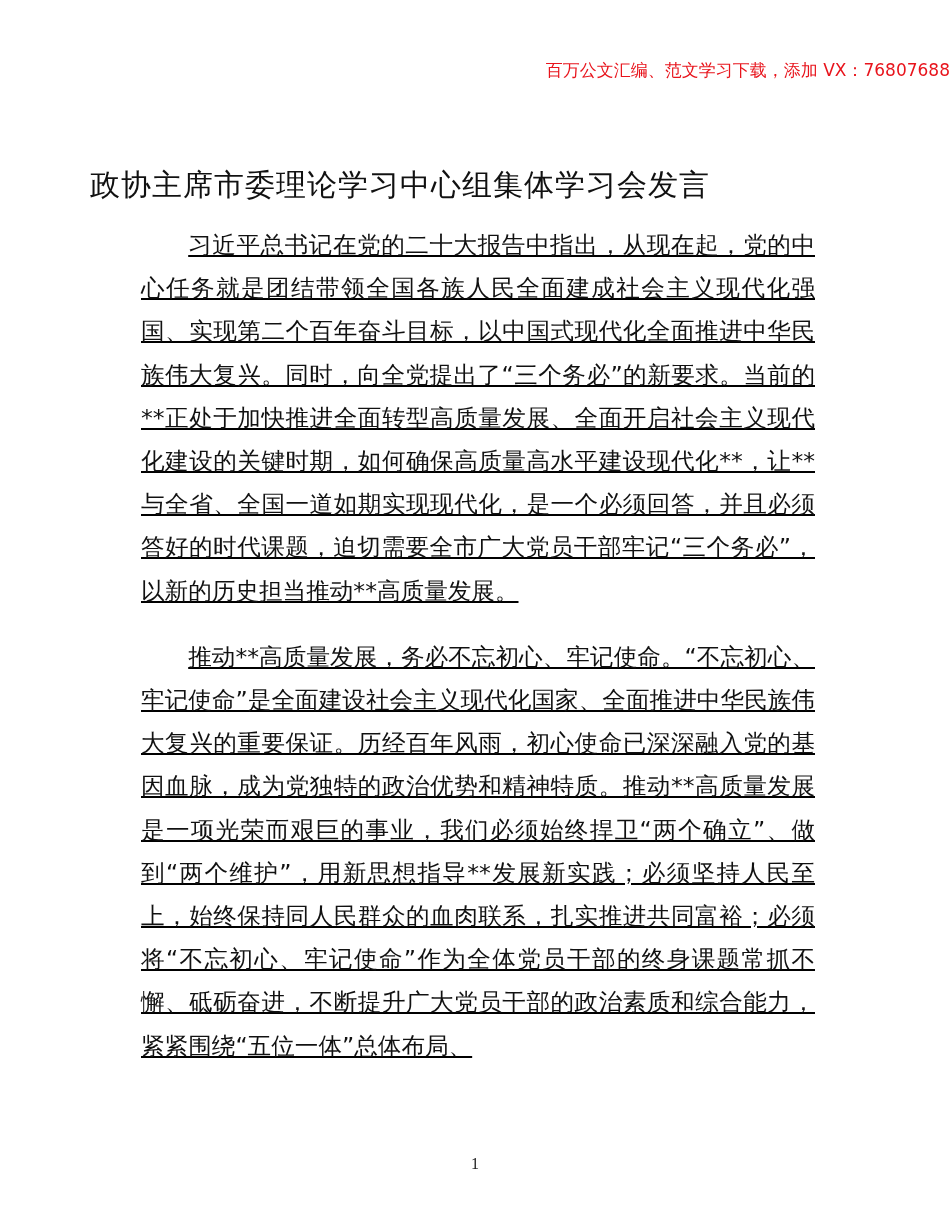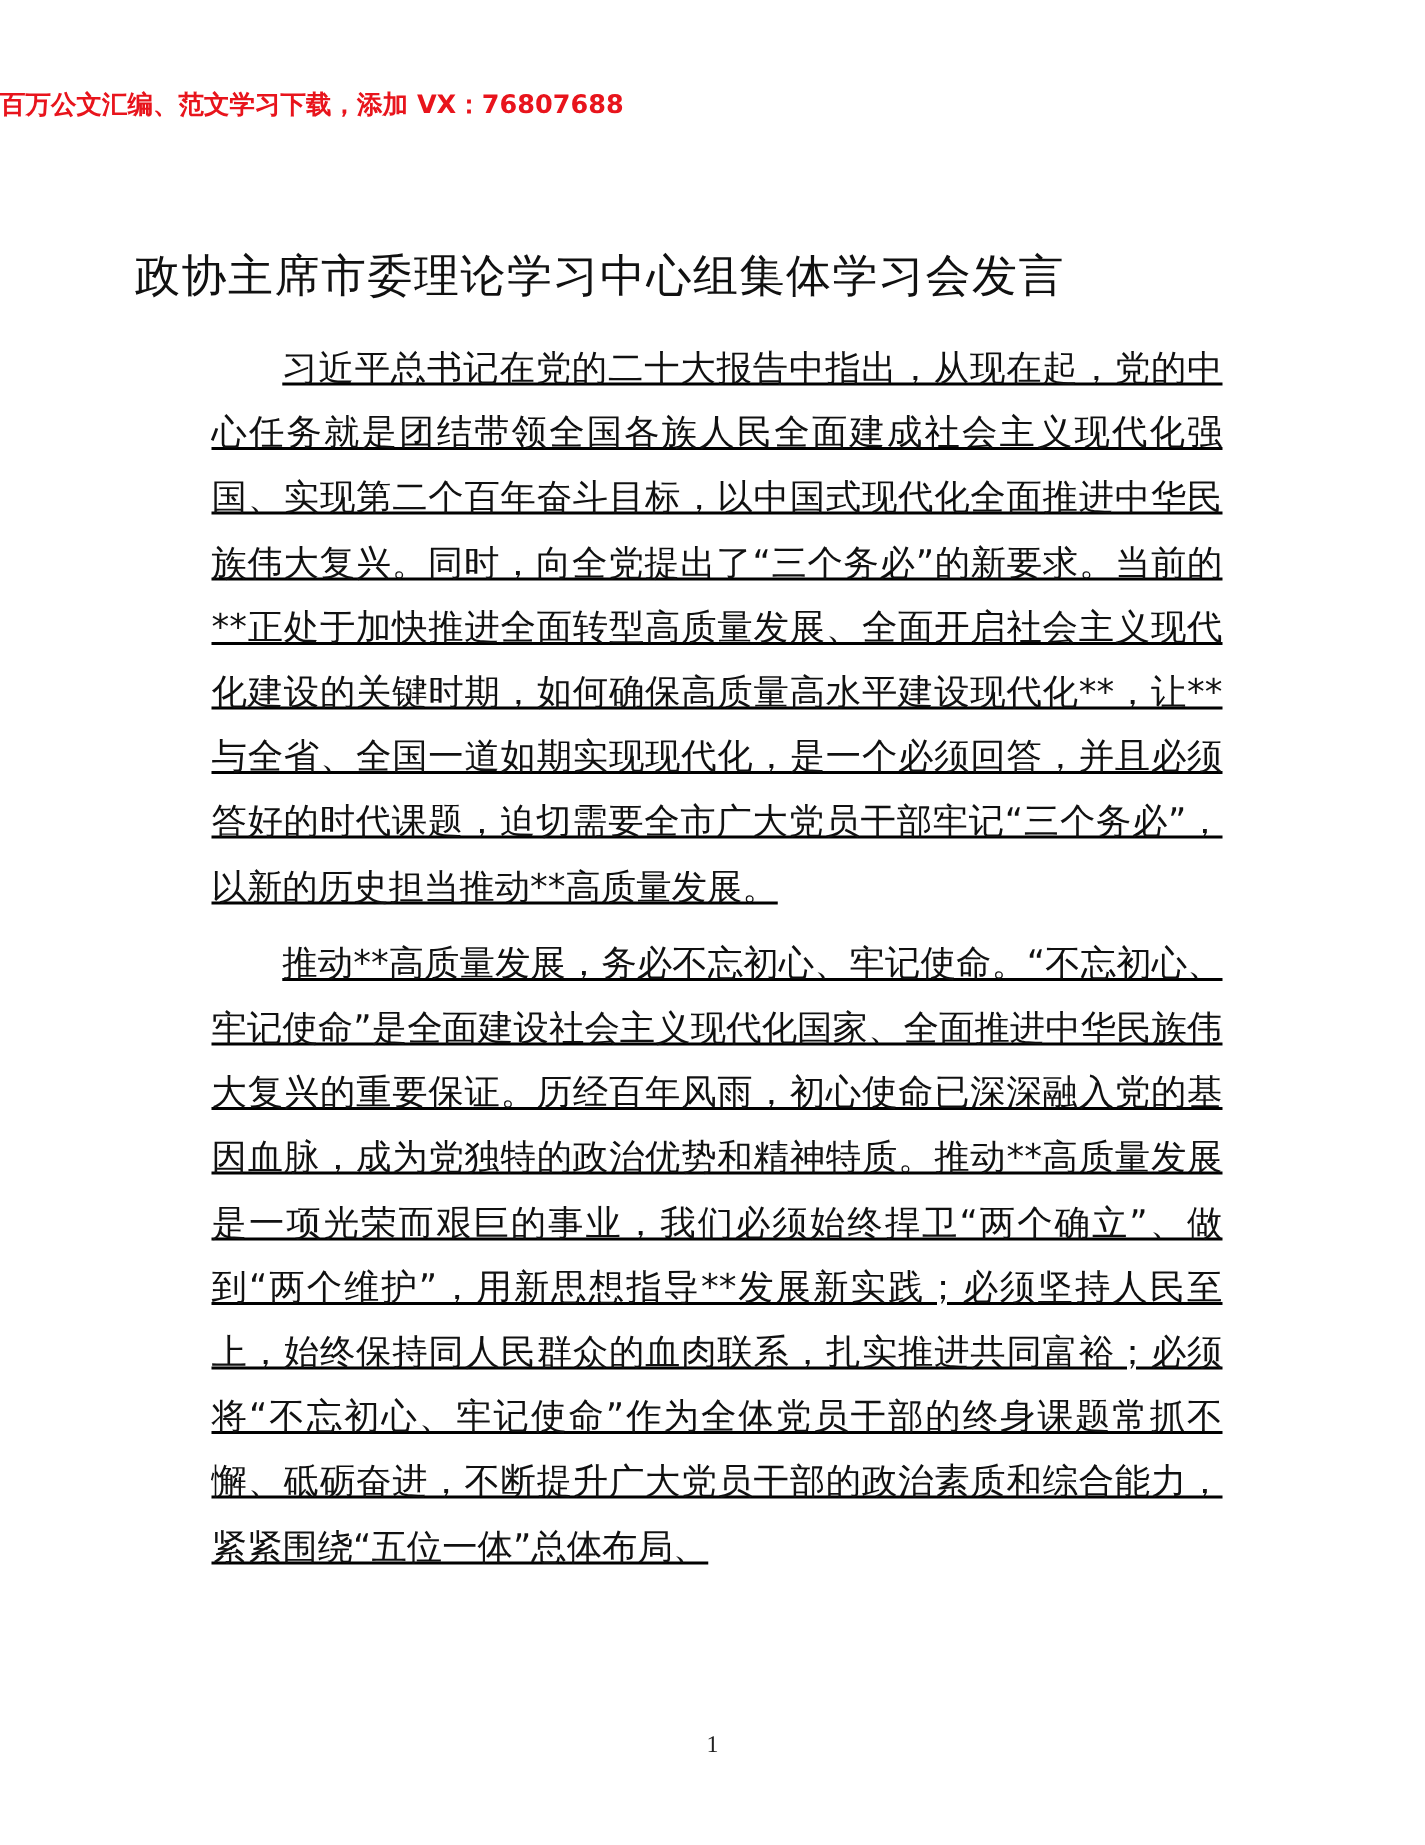--- a/index.html
+++ b/index.html
@@ -13,26 +13,25 @@
       position: relative;
       overflow: hidden;
       font-family: "DejaVu Sans", "Liberation Sans", sans-serif;
       color: #000000;
     }
     .header-banner {
       position: absolute;
       top: 56px;
       left: 0;
       width: 950px;
-      text-align: left;
+      text-align: right;
       font-size: 17px;
       line-height: 28px;
       color: #e8141c;
       letter-spacing: 0px;
-      font-weight: bold;
     }
     .doc-title {
       position: absolute;
       top: 163px;
       left: 0;
       width: 800px;
       text-align: center;
       font-size: 30px;
       line-height: 44px;
       color: #111111;
@@ -48,21 +47,21 @@
     .para {
       margin: 0;
       font-size: 23.6px;
       line-height: 43.2px;
       text-align: justify;
       text-justify: inter-character;
       text-indent: 2em;
       color: #111111;
     }
     .para + .para {
-      margin-top: 8px;
+      margin-top: 23px;
     }
     .page-number {
       position: absolute;
       top: 1153px;
       left: 0;
       width: 950px;
       text-align: center;
       font-family: "Liberation Serif", "DejaVu Serif", serif;
       font-size: 16px;
       line-height: 22px;

